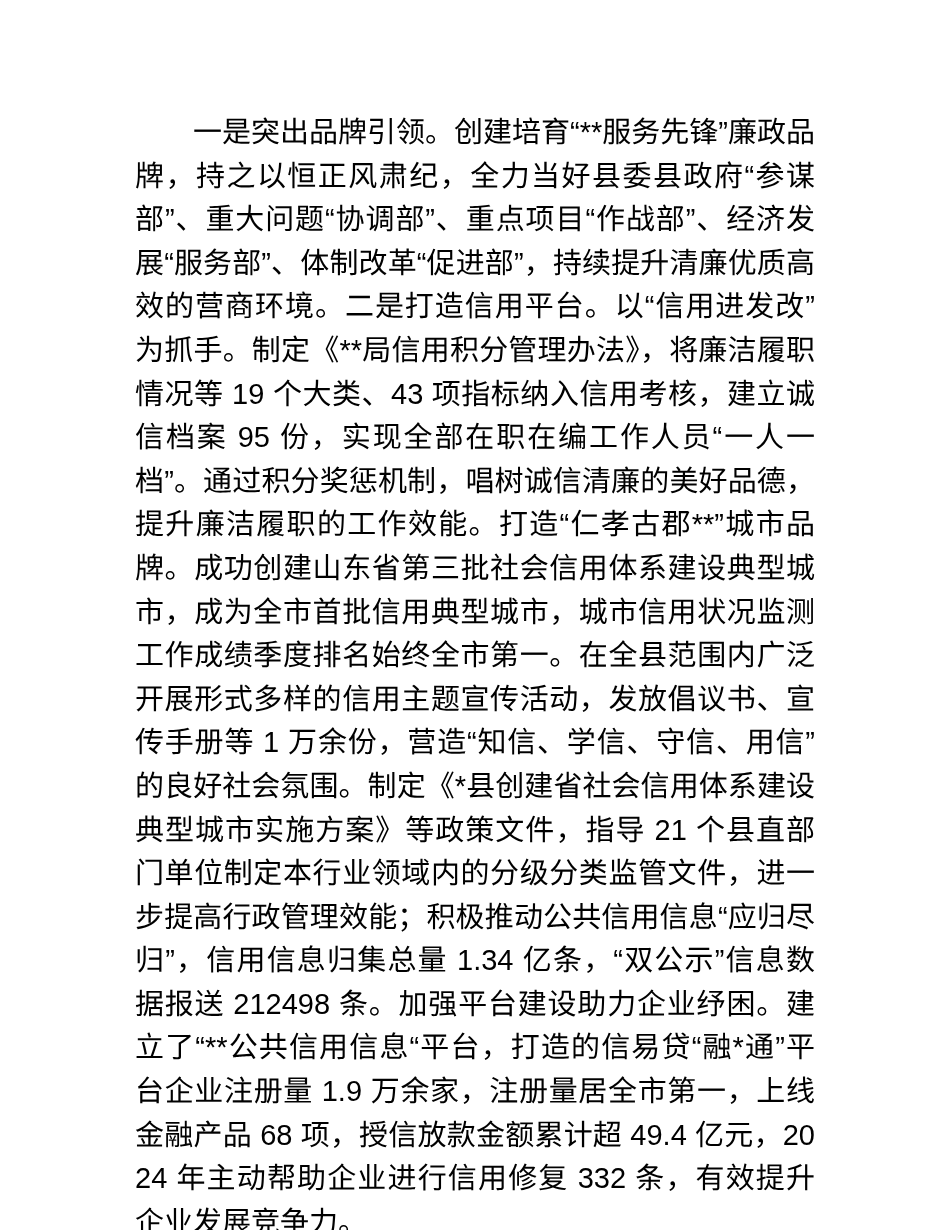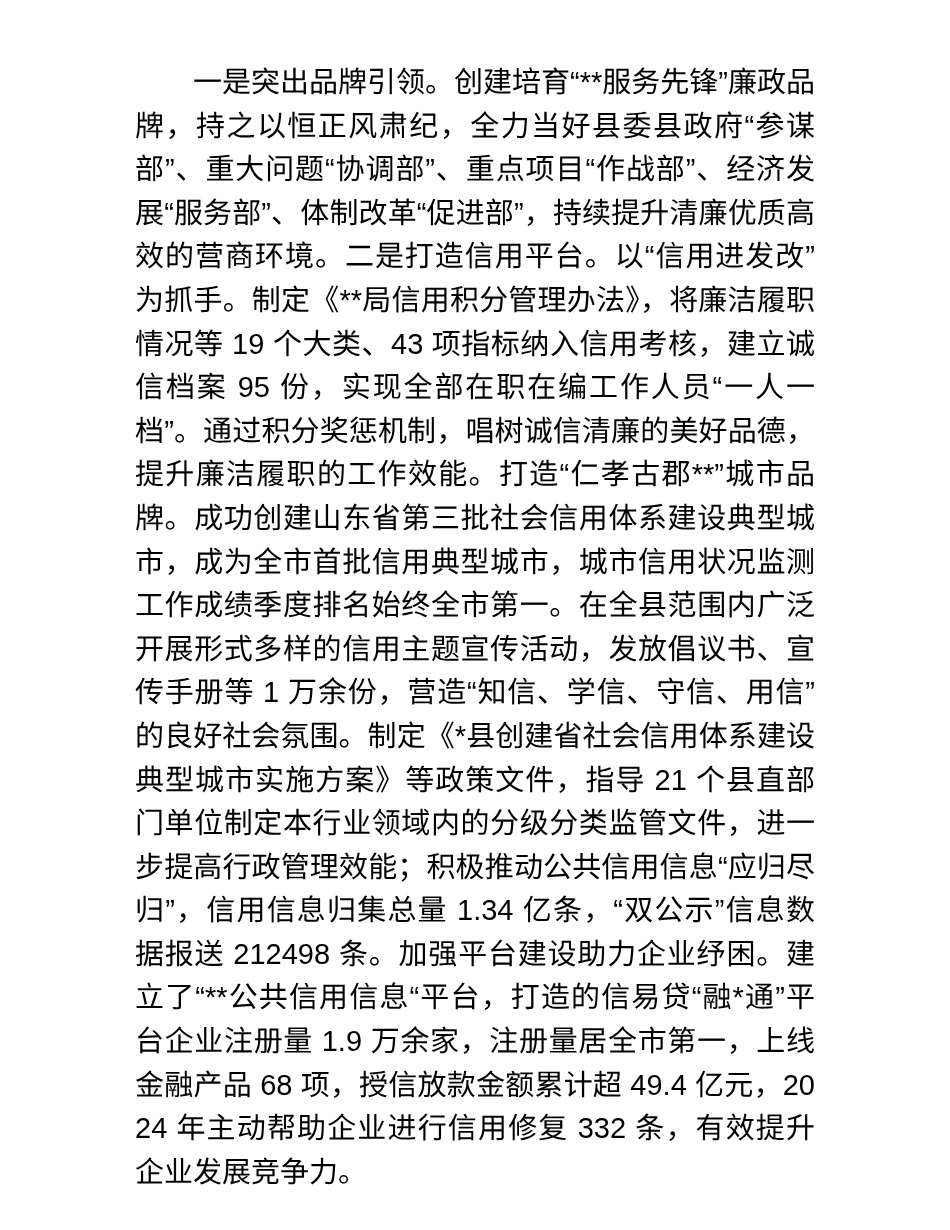--- a/index.html
+++ b/index.html
@@ -9,21 +9,21 @@
   body {
     width: 950px;
     height: 1230px;
     background: #ffffff;
     overflow: hidden;
   }
   .page {
     box-sizing: border-box;
     width: 950px;
     height: 1230px;
-    padding: 61px 135px 0 135px;
+    padding: 111px 135px 0 135px;
     background: #ffffff;
   }
   .doc-paragraph {
     margin: 0;
     font-family: "Liberation Sans", "DejaVu Sans", sans-serif;
     font-size: 29px;
     line-height: 43.6px;
     color: #000000;
     text-align: justify;
     text-indent: 2em;

